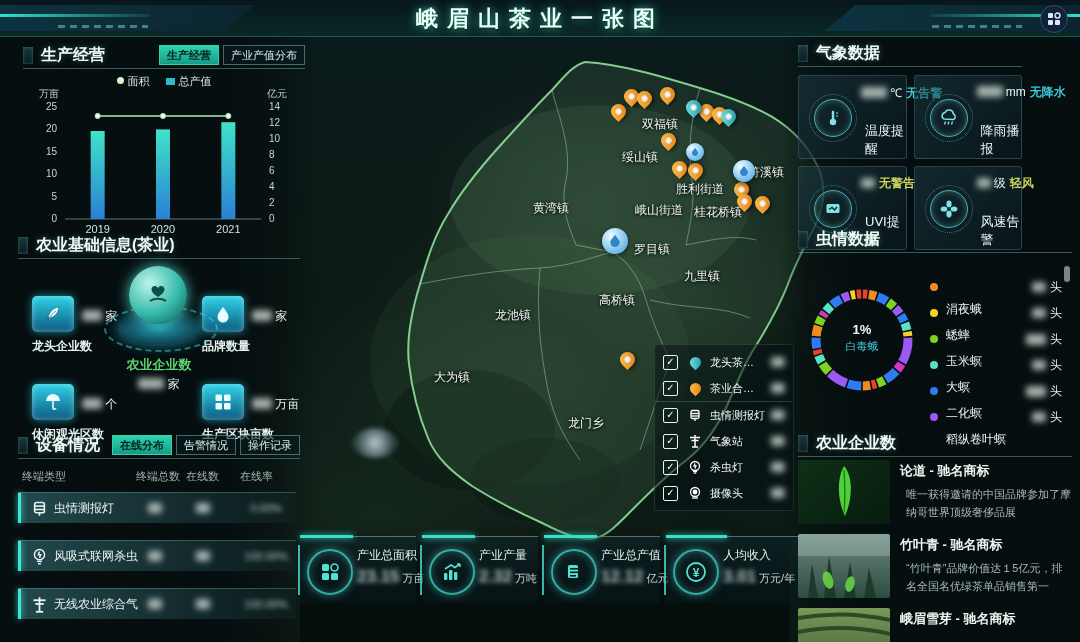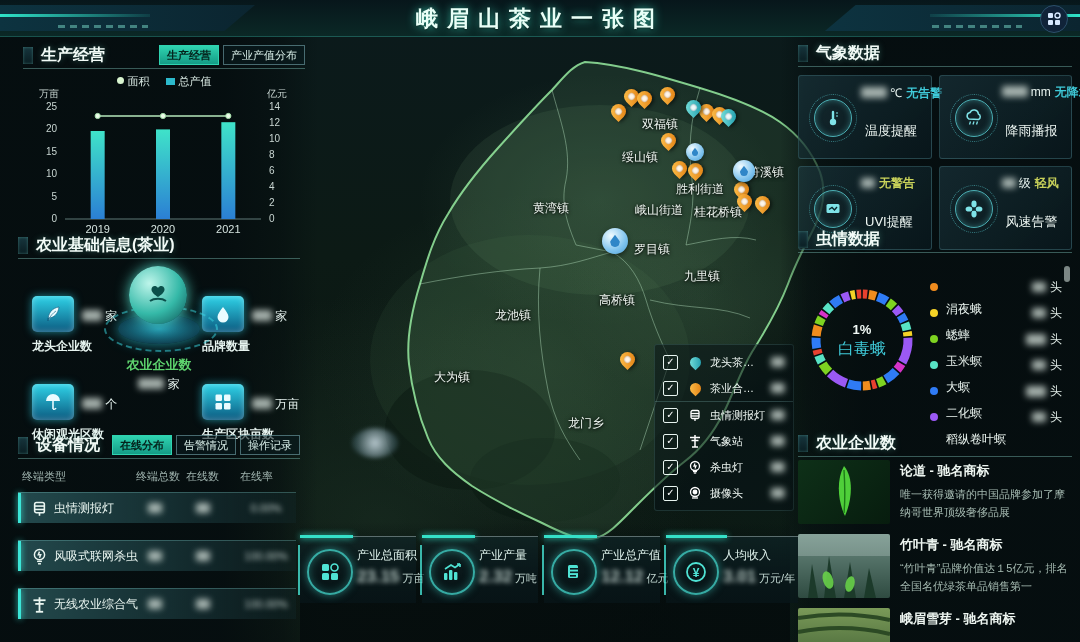--- a/index.html
+++ b/index.html
@@ -118,57 +118,57 @@
     border-top:1px solid rgba(190,215,215,.45);}
   .stat-card::before{content:"";position:absolute;left:0;top:-2px;width:46%;height:3px;background:#35e0c8;box-shadow:0 0 6px #35e0c8;}
   .stat-card::after{content:"";position:absolute;left:-2px;top:8px;bottom:8px;width:2px;background:rgba(70,225,210,.8);}
   .stat-icon{position:absolute;left:7px;top:12px;width:42px;height:42px;border-radius:50%;
     border:2px solid rgba(70,220,210,.75);box-shadow:0 0 8px rgba(70,220,210,.5),inset 0 0 8px rgba(70,220,210,.35);
     display:flex;align-items:center;justify-content:center;}
   .stat-title{position:absolute;left:57px;top:10px;font-size:12px;color:#dff2ec;white-space:nowrap;}
   .stat-val{position:absolute;left:57px;top:30px;font-size:17px;font-weight:bold;color:#d6e8e2;white-space:nowrap;}
   .stat-unit{font-size:11px;font-weight:normal;color:#c3d8d2;margin-left:3px;}
   
-  #p-weather{left:798px;top:40px;width:274px;height:186px;}
+  #p-weather{left:798px;top:40px;width:224px;height:186px;}
   .wgrid{display:grid;grid-template-columns:1fr 1fr;gap:7px;margin-top:8px;}
   .wcard{height:82px;position:relative;background:linear-gradient(135deg,rgba(34,66,76,.5),rgba(10,28,34,.6));
     border:1px solid rgba(100,170,180,.28);border-radius:3px;}
   .wicon{position:absolute;left:10px;top:18px;width:46px;height:46px;border-radius:50%;
     border:1px dotted rgba(90,210,215,.55);display:flex;align-items:center;justify-content:center;}
   .wicon i{width:36px;height:36px;border-radius:50%;border:1.5px solid rgba(90,210,215,.8);
     display:flex;align-items:center;justify-content:center;box-shadow:inset 0 0 6px rgba(90,210,215,.4);}
   .wval{position:absolute;left:62px;top:8px;font-size:12px;color:#e9f5f1;white-space:nowrap;}
   .wstatus{font-weight:bold;margin-left:4px;}
   .st-teal{color:#3fc9d8;}.st-yellow{color:#c9d25a;}
   .wlabel{position:absolute;left:66px;top:46px;font-size:13px;color:#eef7f3;}
   
   #p-pest{left:798px;top:226px;width:274px;height:204px;}
   .donut-wrap{position:absolute;left:8px;top:58px;width:112px;height:112px;}
   .donut-center{position:absolute;left:0;top:38px;width:112px;text-align:center;}
   .donut-pct{font-size:13px;color:#f2faf6;font-weight:bold;}
-  .donut-name{font-size:16px;color:#3fc9d8;margin-top:2px;}
+  .donut-name{font-size:11px;color:#3fc9d8;margin-top:2px;}
   .pest-legend{position:absolute;left:132px;top:48px;right:10px;}
   .pl-row{display:flex;align-items:center;height:26px;}
   .pl-dot{width:8px;height:8px;border-radius:50%;margin-right:8px;}
   .pl-label{font-size:12px;color:#eaf4ef;flex:1;margin-top:45px;}
   .pl-val{font-size:12px;color:#dfeae5;display:flex;align-items:center;gap:4px;}
   .c0{background:#f08c1e}.c1{background:#f5d327}.c2{background:#7ed321}
   .c3{background:#58e3c5}.c4{background:#2f7bf5}.c5{background:#9b59f5}
   .scroll-pill{position:absolute;width:6px;height:16px;border-radius:3px;background:#9aa6a3;opacity:.8;cursor:pointer;}
   
   #p-brand{left:798px;top:430px;width:274px;height:212px;overflow:hidden;}
   .brand-item{position:absolute;left:0;width:274px;display:flex;}
   .thumb{width:92px;height:64px;flex:none;border-radius:2px;overflow:hidden;position:relative;}
   .thumb svg{position:absolute;inset:0;}
   .t1{background:linear-gradient(135deg,#0e3018,#071c0e);}
   .t2{background:linear-gradient(180deg,#6b8a80,#2f4b41);}
   .t3{background:linear-gradient(180deg,#7a9a58,#3d5c32);}
   .brand-txt{margin-left:10px;flex:1;}
   .brand-title{font-size:13px;font-weight:bold;color:#eef6f1;margin-top:2px;}
-  .brand-desc{font-size:11px;color:#a7bcb3;line-height:1.6;margin-top:6px;}
+  .brand-desc{font-size:11px;color:#a7bcb3;line-height:1.6;margin-top:6px;margin-left:6px;}
 </style>
 </head>
 <body>
 
 <div class="bg"></div>
 
 <svg class="county" width="1080" height="642">
   <ellipse cx="600" cy="200" rx="150" ry="95" fill="rgba(125,175,125,.10)"></ellipse>
   <ellipse cx="530" cy="360" rx="160" ry="125" fill="rgba(100,150,100,.08)"></ellipse>
   <ellipse cx="470" cy="430" rx="85" ry="60" fill="rgba(8,22,16,.45)"></ellipse>

